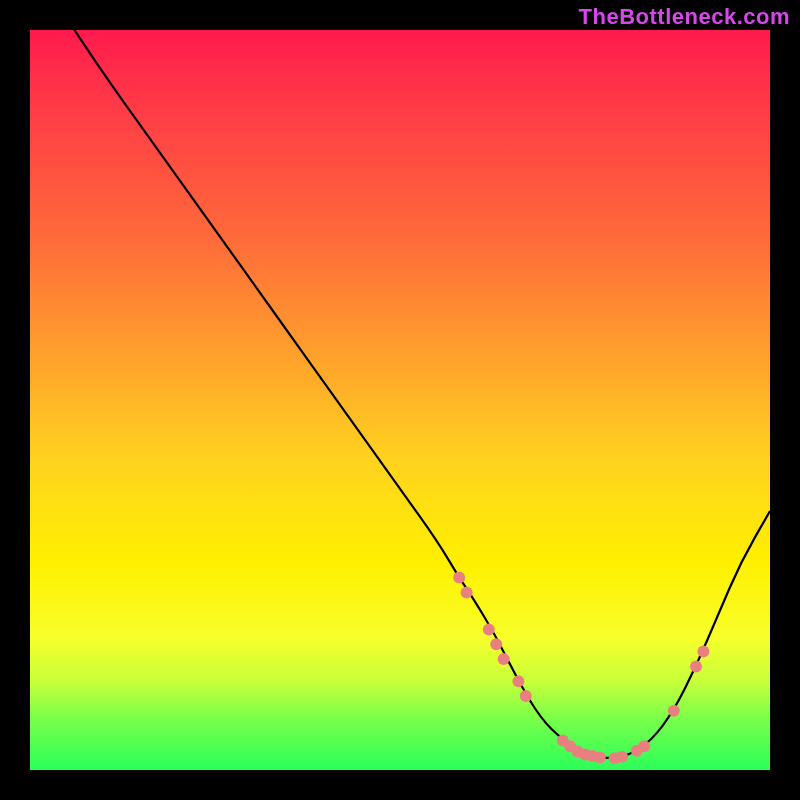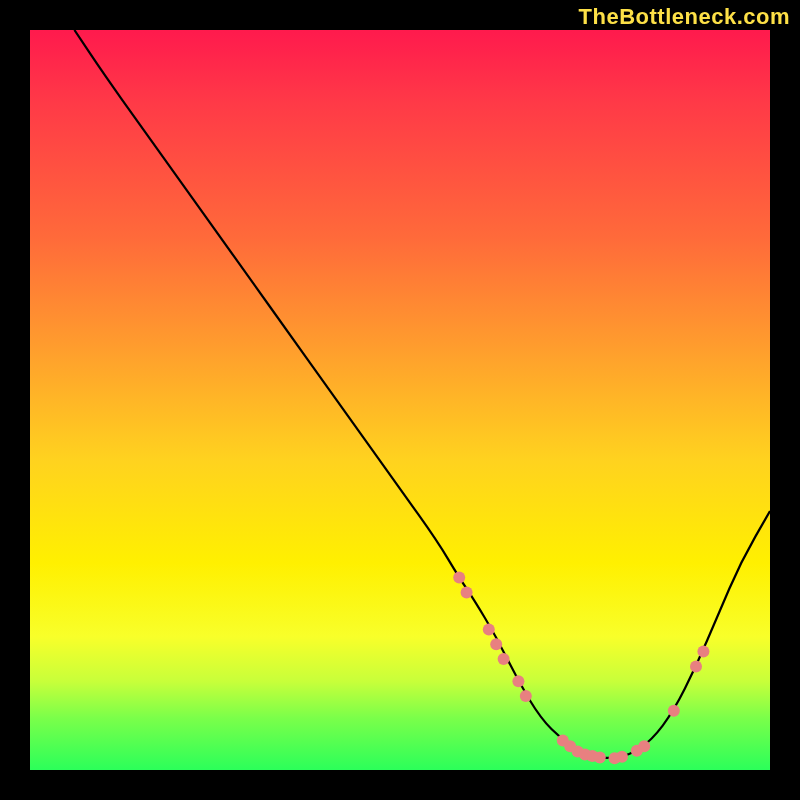--- a/index.html
+++ b/index.html
@@ -42,21 +42,21 @@
       #f8ff2a 82%,
       #c8ff3a 88%,
       #7aff4a 93%,
       #2bff5a 100%
     );
   }
   .watermark {
     position: absolute;
     top: 4px;
     right: 10px;
-    color: #fde047;
+    color: #d946ef;
     font-size: 22px;
     font-weight: bold;
     letter-spacing: 0.5px;
     user-select: none;
   }
   svg.curve {
     position: absolute;
     inset: 0;
   }
 </style>

